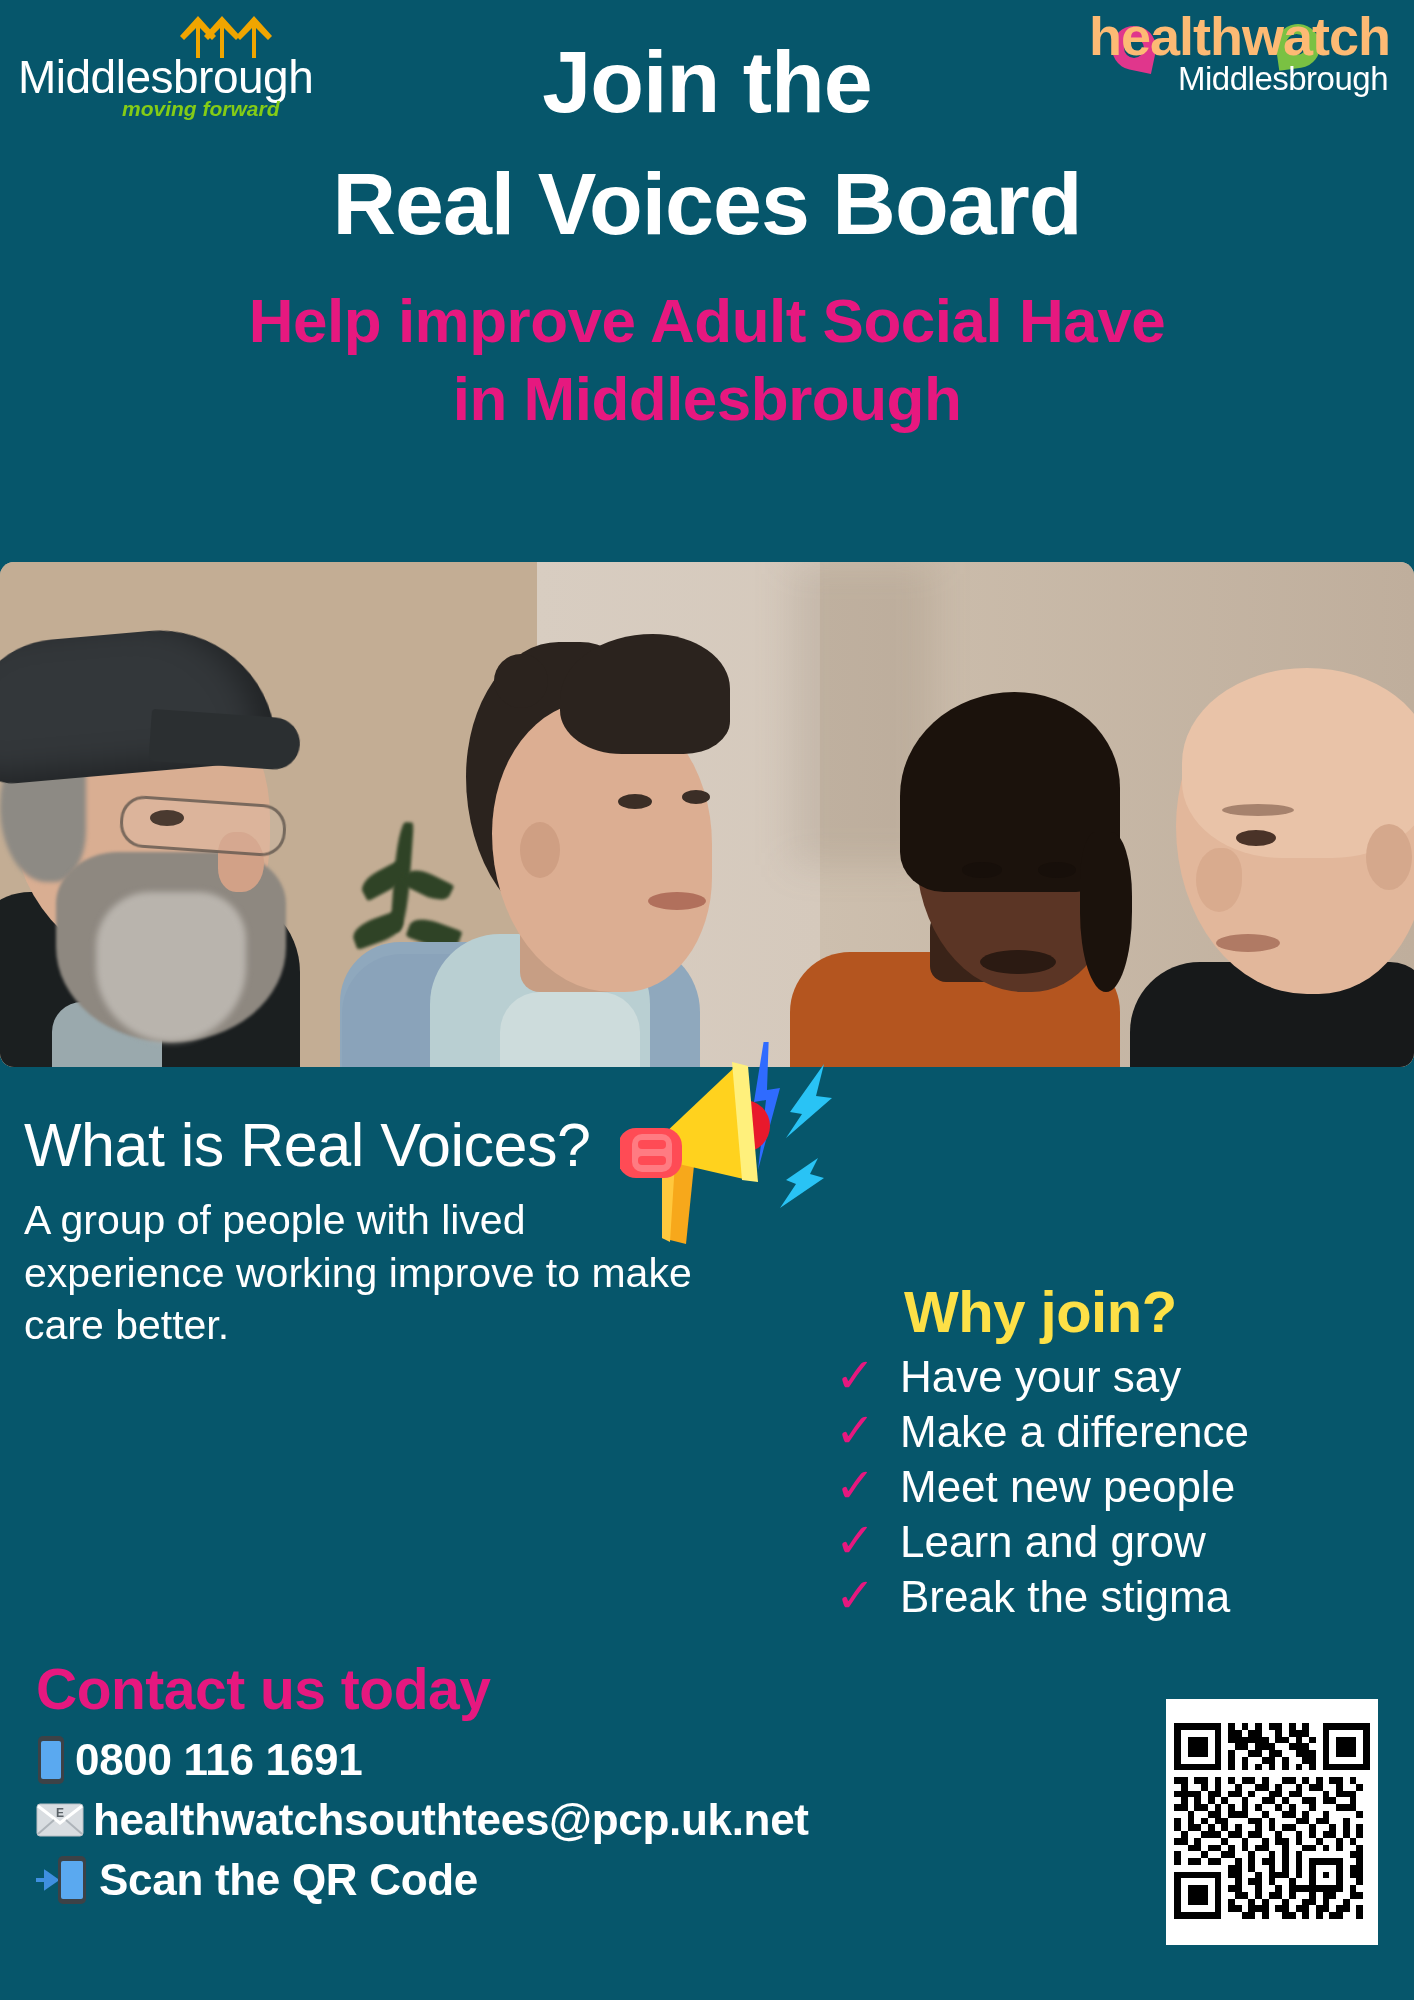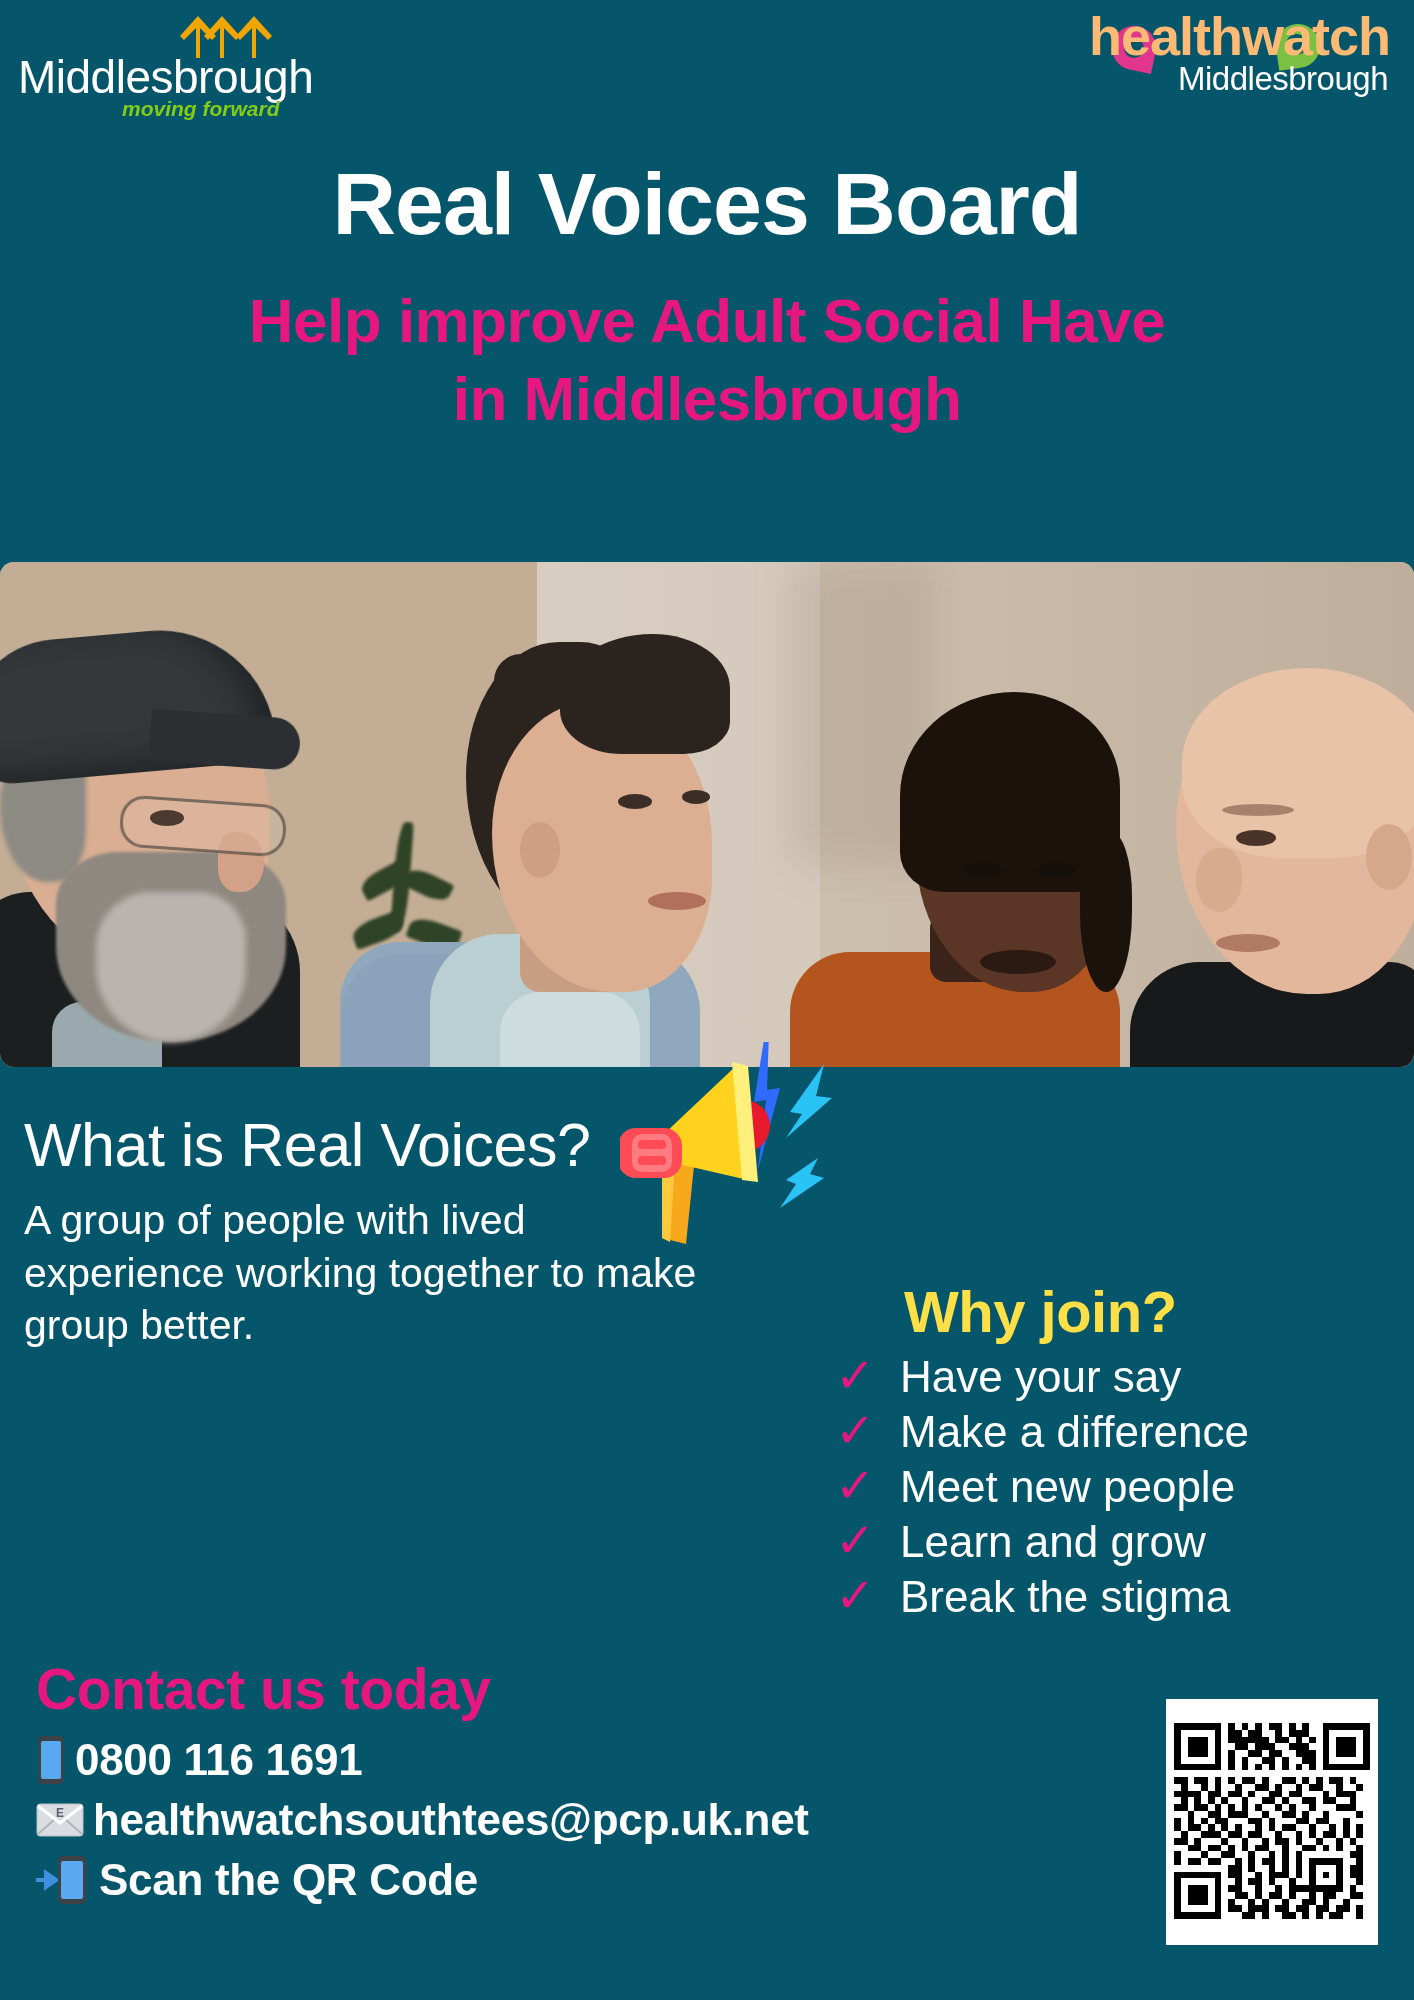--- a/index.html
+++ b/index.html
@@ -553,20 +553,21 @@
       <div class="hw-dot-pink"></div>
       <div class="hw-dot-pink-inner"></div>
       <div class="hw-dot-green"></div>
       <div class="hw-dot-green-inner"></div>
       <div class="hw-word">
         <span class="hw-letters">healthwatch</span>
       </div>
       <div class="hw-sub">Middlesbrough</div>
     </div>
 
+    <div class="title-1">Join the</div>
     <div class="title-2">Real Voices Board</div>
     <div class="subtitle">
       <div>Help improve Adult Social Have</div>
       <div>in Middlesbrough</div>
     </div>
   </div>
 
   <div class="photo">
     <div class="photo-bg"></div>
     <div class="wall-shadow"></div>
@@ -642,21 +643,21 @@
     <path d="M112 20 L128 24 L138 140 L122 138 Z" fill="#fff07c"></path>
 
     <rect x="-2" y="86" width="64" height="50" rx="18" fill="#ff4b55"></rect>
     <rect x="12" y="92" width="40" height="38" rx="10" fill="#ff7b82"></rect>
     <rect x="18" y="98" width="28" height="9" rx="4" fill="#ff4b55"></rect>
     <rect x="18" y="114" width="28" height="9" rx="4" fill="#ff4b55"></rect>
   </svg>
 
   <div class="what-block">
     <div class="what-h">What is Real Voices?</div>
-    <div class="what-p"> A group of people with lived experience working together to make group better.</div>
+    <div class="what-p"> A group of people with lived experience working improve to make care better.</div>
   </div>
 
   <div class="why-block">
     <div class="why-h">Why join?</div>
     <ul class="why-list">
       <li class="why-item">
         <span class="check">✓</span>
         <span class="why-text">Have your say</span>
       </li>
       <li class="why-item">

